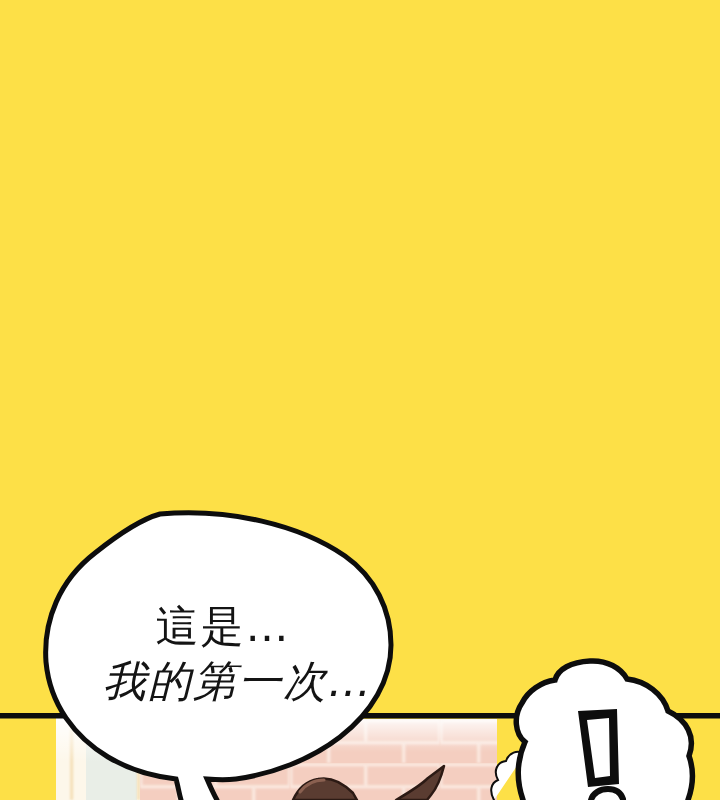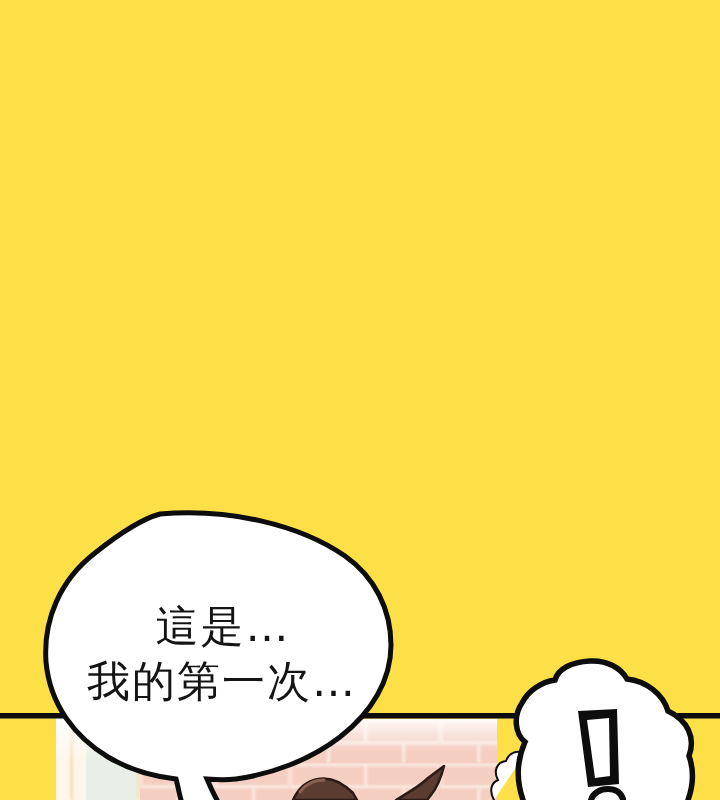--- a/index.html
+++ b/index.html
@@ -16,21 +16,21 @@
     position:absolute;
     color:#141414;
     font-size:43px;
     font-weight:500;
     letter-spacing:2px;
     line-height:1;
     white-space:nowrap;
     transform:translateX(-50%);
   }
   .bubble-text.l1{left:223px;top:605px;}
-  .bubble-text.l2{left:222px;top:660px;}
+  .bubble-text.l2{left:238px;top:660px;font-style:italic;}
 </style>
 </head>
 <body>
 
 <div class="page">
 
   <svg class="panel-art" width="720" height="800" viewBox="0 0 720 800">
     <defs>
       <filter id="soft" x="-20%" y="-20%" width="140%" height="140%">
         <feGaussianBlur stdDeviation="1"></feGaussianBlur>

